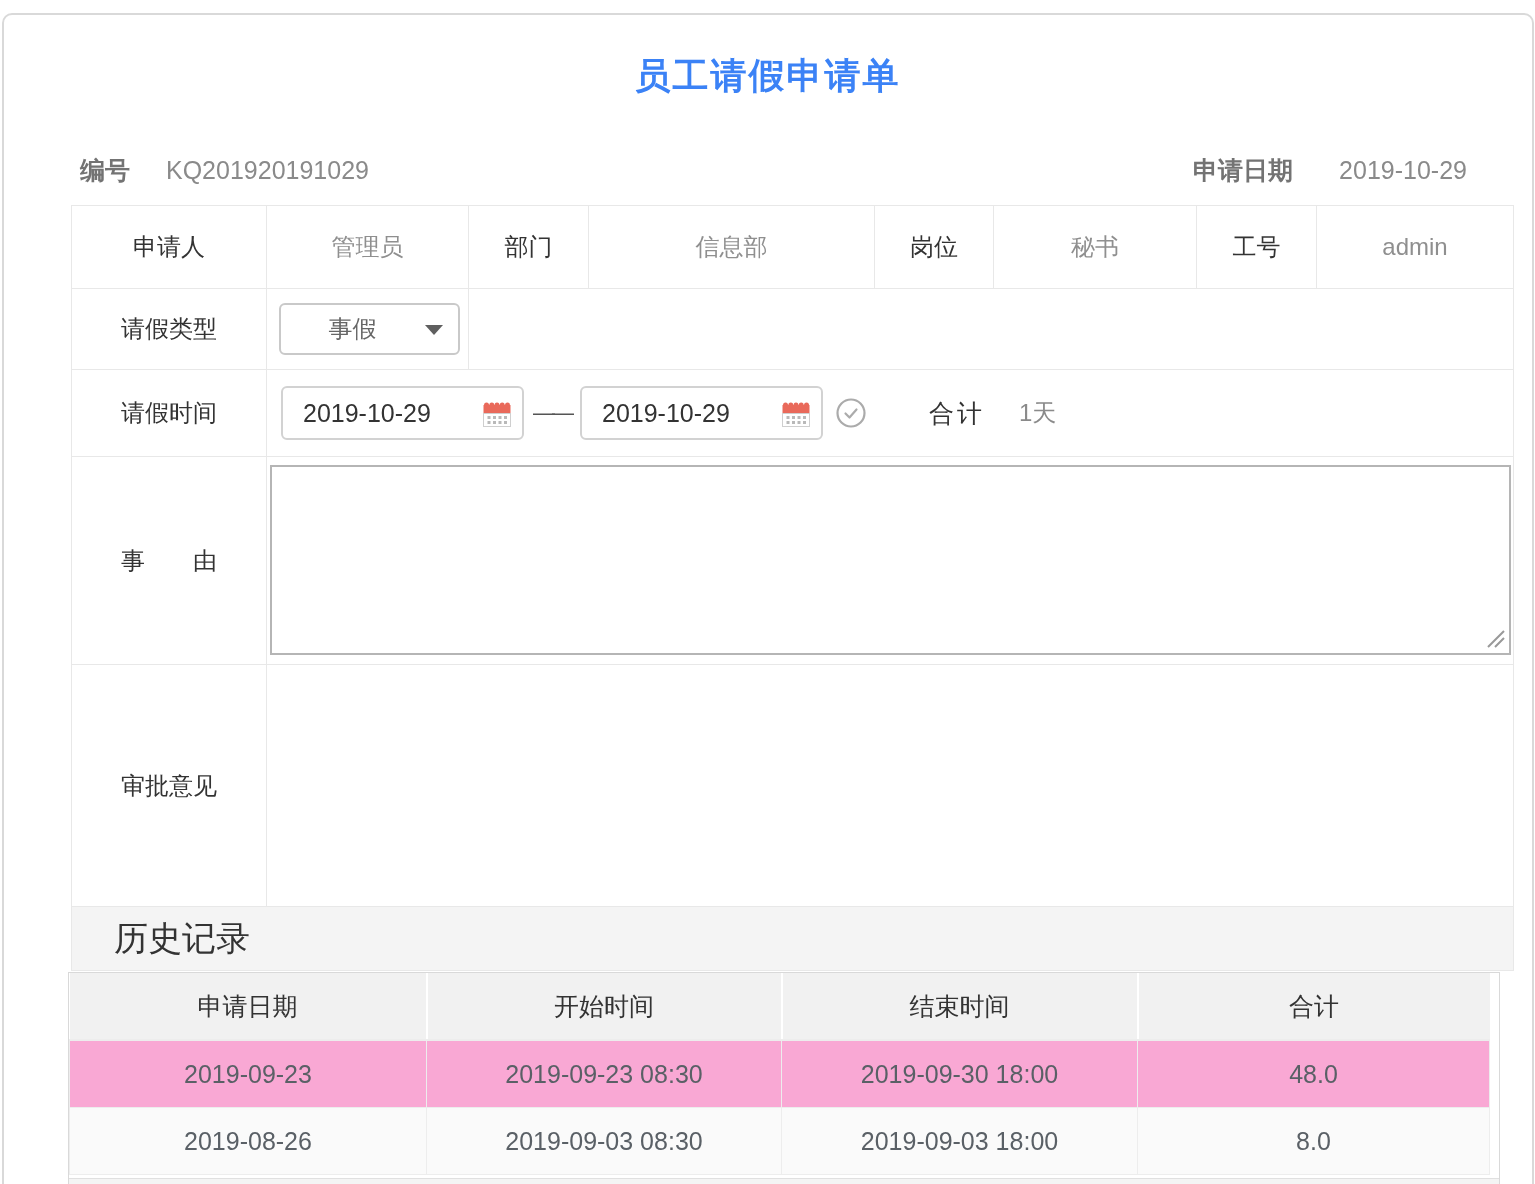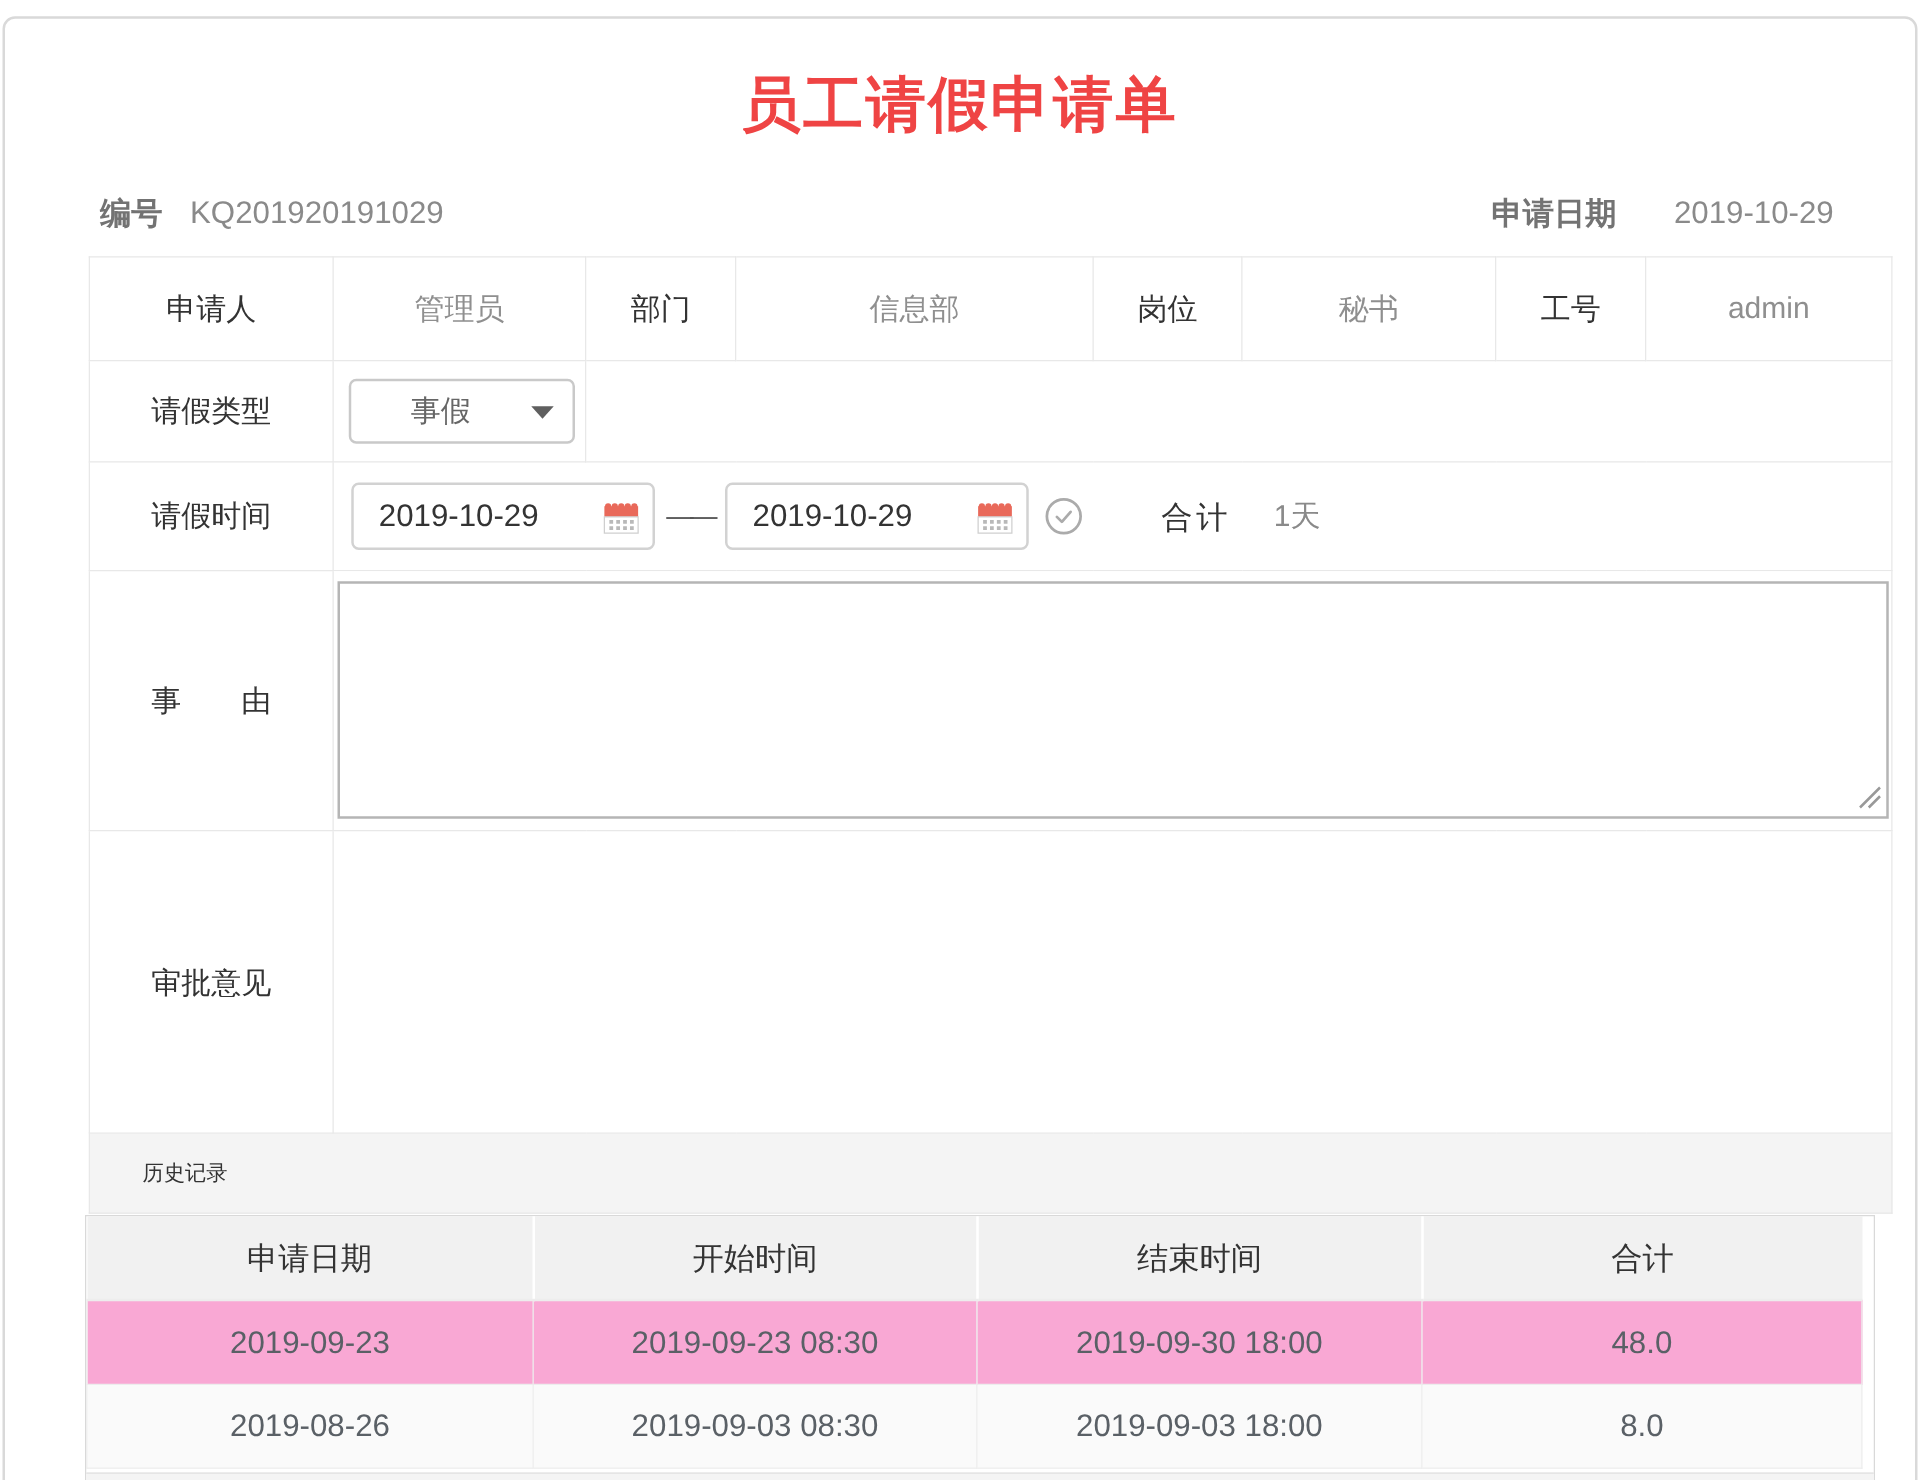--- a/index.html
+++ b/index.html
@@ -8,33 +8,33 @@
     background:#fff;
     font-family:"Liberation Sans","DejaVu Sans",sans-serif;
     color:#333;
   }
   .page-card{
     position:absolute;left:2px;top:13px;width:1528px;height:1400px;
     border:2px solid #d9d9d9;border-radius:10px;background:#fff;
   }
   .page-title{
     position:absolute;top:52px;left:0;width:100%;
-    text-align:center;font-size:48px;font-weight:700;color:#ef4444;
+    text-align:center;font-size:36px;font-weight:700;color:#3b82f6;
     letter-spacing:2px;
   }
   .meta-row{
     position:absolute;top:150px;left:0;right:0;height:40px;
     display:flex;justify-content:space-between;align-items:center;
     padding:0 68px 0 80px;box-sizing:border-box;font-size:25px;
   }
   .meta-left,.meta-right{display:flex;align-items:center;}
   .meta-label{color:#737373;}
   .meta-label.strong{font-weight:600;}
   .meta-value{color:#8a8a8a;}
-  .meta-left .meta-value{margin-left:22px;}
+  .meta-left .meta-value{margin-left:36px;}
   .meta-right .meta-value{margin-left:46px;}
 
   
   table.main-form{
     position:absolute;left:71px;top:205px;width:1442px;
     border-collapse:collapse;table-layout:fixed;font-size:24px;
   }
   table.main-form td{
     border:1px solid #e8e8e8;vertical-align:middle;text-align:center;
     padding:0;background:#fff;
@@ -83,21 +83,21 @@
     display:block;width:100%;height:190px;box-sizing:border-box;
     border:2px solid #b5b5b5;resize:none;outline:none;
     font-family:inherit;font-size:24px;color:#333;padding:10px;
     background:#fff;
   }
   .grip{position:absolute;right:7px;bottom:9px;}
 
   
   .history-band{
     background:#f4f4f4 !important;text-align:left !important;
-    padding-left:42px !important;color:#333;font-size:17px;font-family:Liberation Mono, monospace;
+    padding-left:42px !important;color:#333;font-size:34px;font-family:Liberation Mono, monospace;
   }
 
   
   .history-wrap{
     position:absolute;left:68px;top:972px;width:1432px;height:400px;
     border:1px solid #d9d9d9;background:#fff;box-sizing:border-box;
   }
   table.history{
     border-collapse:collapse;table-layout:fixed;width:1420px;
     font-size:25px;

